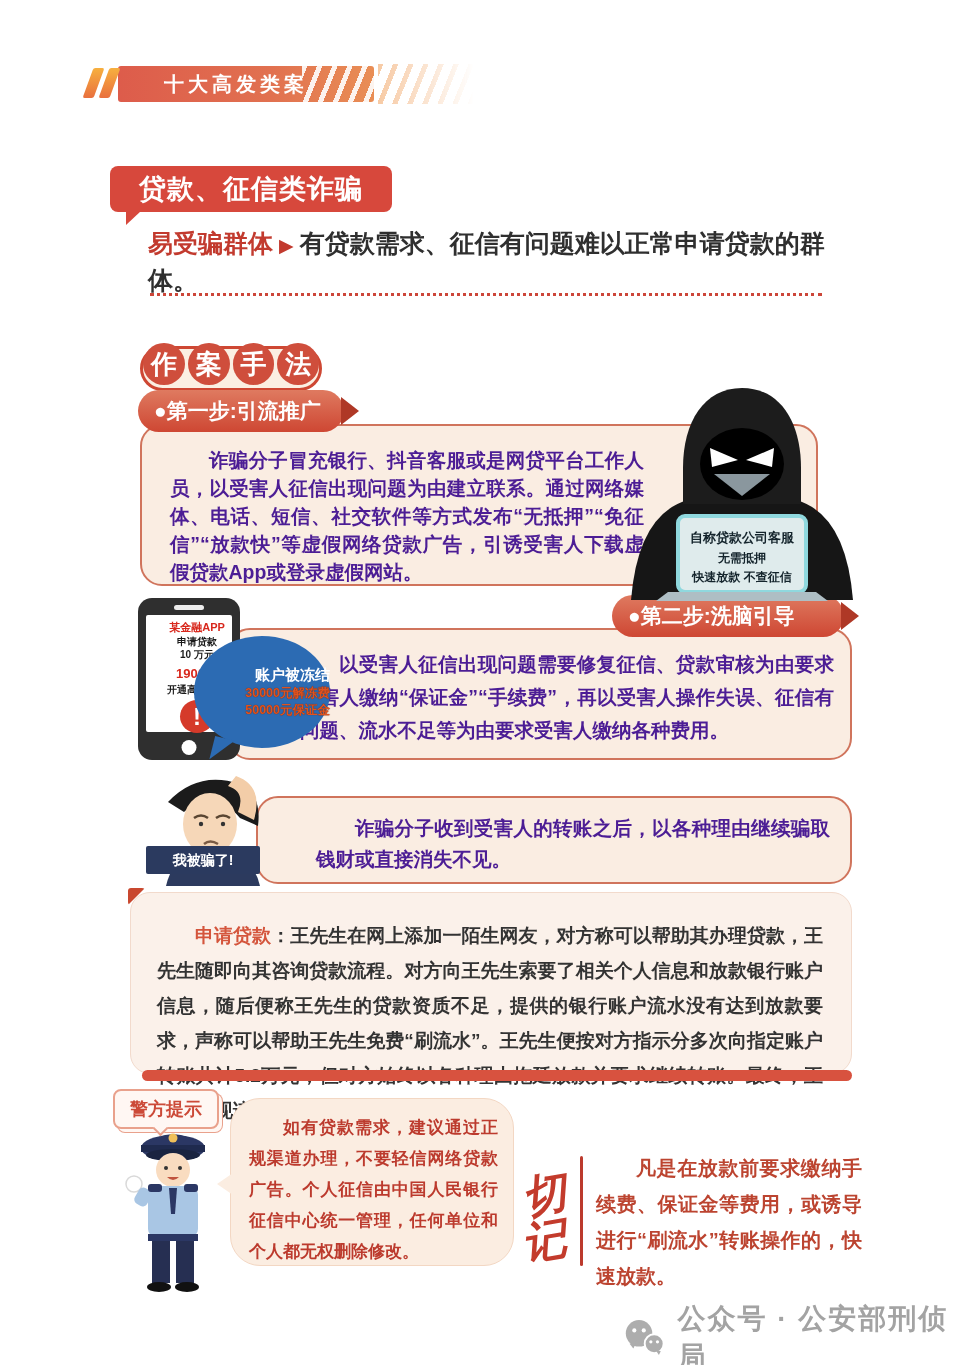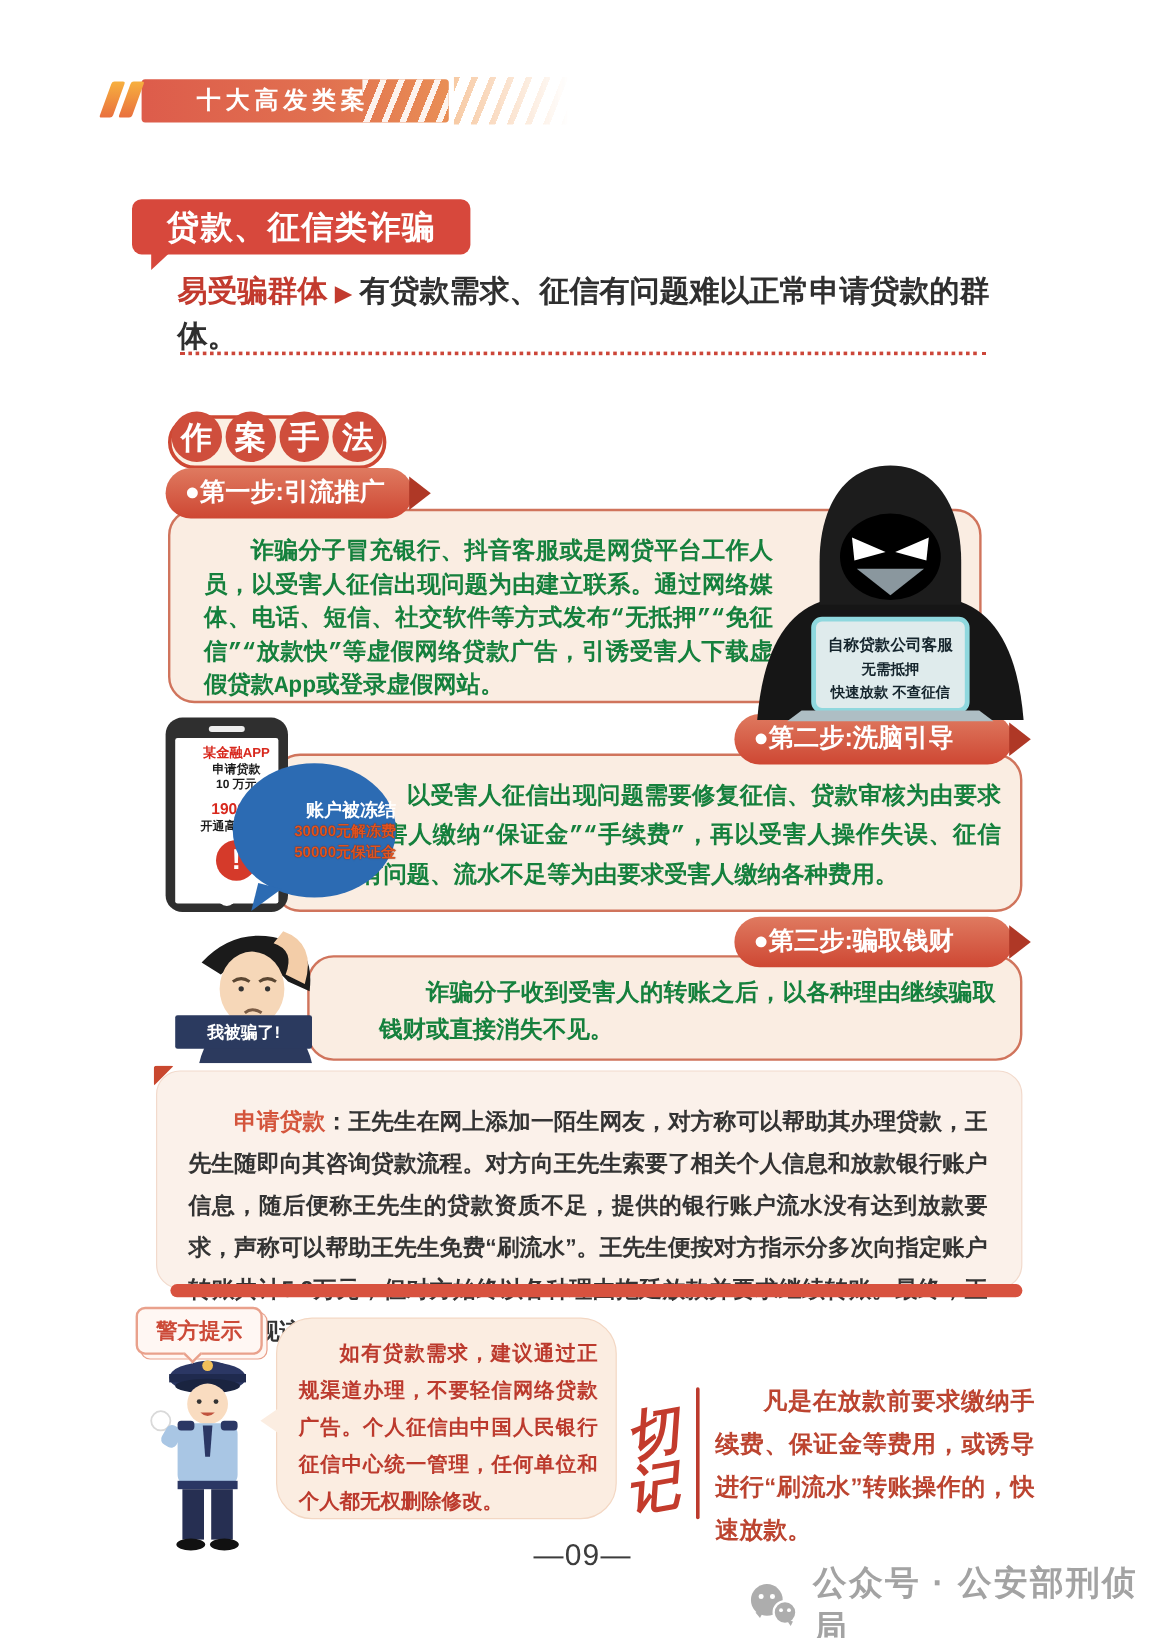--- a/index.html
+++ b/index.html
@@ -43,33 +43,33 @@
   .step-banner .tip { position:absolute; right:-15px; top:50%; transform:translateY(-50%); width:0; height:0;
     border-left:18px solid #AF3826; border-top:14px solid transparent; border-bottom:14px solid transparent; }
   .sb1 { left:138px; top:390px; width:206px; }
   .sb2 { left:612px; top:595px; width:232px; }
   .sb3 { left:612px; top:764px; width:232px; }
 
   .step-box { position:absolute; background:#FAEDE2; border:2.5px solid #D0745C; border-radius:22px; z-index:1; }
   .box1 { left:140px; top:424px; width:678px; height:162px; }
   .box2 { left:228px; top:628px; width:624px; height:132px; }
   .box3 { left:256px; top:796px; width:596px; height:88px; }
-  .step-box p { color:#15803d; font-weight:600; text-indent:2em; text-align:justify;font-family:Liberation Mono, monospace; }
+  .step-box p { color:#4c1d95; font-weight:600; text-indent:2em; text-align:justify; }
   .box1 p { padding:20px 172px 14px 28px; font-size:19.5px; line-height:28px; }
   .box2 p { padding:18px 16px 12px 70px; font-size:19.5px; line-height:33px; }
   .box3 p { padding:15px 20px 10px 58px; font-size:19.5px; line-height:31px; }
 
   
   .hacker { position:absolute; left:616px; top:382px; width:252px; height:220px; z-index:5; }
 
   
   .phone { position:absolute; left:138px; top:598px; width:102px; height:162px; background:#2F2F2F; border-radius:14px; z-index:6; }
   .phone .speaker { position:absolute; top:7px; left:50%; transform:translateX(-50%); width:30px; height:5px; background:#EDEDED; border-radius:3px; }
   .phone .home { position:absolute; bottom:5px; left:50%; transform:translateX(-50%); width:15px; height:15px; background:#fff; border-radius:50%; }
-  .phone .screen { position:absolute; left:8px; top:17px; width:86px; height:138px; background:#fff; border-radius:2px;
+  .phone .screen { position:absolute; left:8px; top:17px; width:86px; height:117px; background:#fff; border-radius:2px;
     display:flex; flex-direction:column; align-items:center;padding-left:16px; }
   .scr-app { color:#D8281D; font-size:11px; font-weight:800; margin-top:5px; }
   .scr-l1,.scr-l2,.scr-l3 { color:#1A1A1A; font-size:10px; font-weight:700; line-height:13px; }
   .scr-price { color:#D8281D; font-size:13px; font-weight:800; margin-top:4px; }
   .scr-excl { width:34px; height:34px; background:#D53A2A; border-radius:50%; margin-top:4px;
     color:#fff; font-size:24px; font-weight:800; text-align:center; line-height:33px; }
   .freeze-bubble { position:absolute; left:194px; top:636px; width:136px; height:112px; background:#2C6BB3;
     border-radius:50%; z-index:7; display:flex; flex-direction:column; align-items:flex-end; justify-content:center; }
   .freeze-bubble .bt { color:#fff; font-size:15px; font-weight:800; }
   .freeze-bubble .bl { color:#E0531F; font-size:12.5px; font-weight:800; line-height:17px; text-shadow:0 0 1px #5A1E0C; }
@@ -190,24 +190,20 @@
   </div>
   <div class="freeze-bubble">
     <div class="bt">账户被冻结</div>
     <div class="bl">30000元解冻费</div>
     <div class="bl">50000元保证金</div>
   </div>
   <div class="freeze-tail"></div>
 
   <div class="step-box box3">
     <p>诈骗分子收到受害人的转账之后，以各种理由继续骗取钱财或直接消失不见。</p>
-  </div>
-  <div class="step-banner sb3">
-    <span>●第三步:骗取钱财</span>
-    <span class="tip"></span>
   </div>
   <svg class="sadman" viewBox="0 0 132 118">
     <path d="M28,34 Q58,2 100,16 Q122,26 118,58 L100,50 Q72,18 44,44 Z" fill="#1B1B1B"></path>
     <path d="M96,8 Q124,18 114,52 L98,44 Q106,24 88,18 Z" fill="#F3CDA8"></path>
     <ellipse cx="70" cy="56" rx="27" ry="31" fill="#F6D7B8"></ellipse>
     <path d="M54,50 Q61,45 68,50" stroke="#5A4632" stroke-width="2.5" fill="none"></path>
     <path d="M76,50 Q83,45 90,50" stroke="#5A4632" stroke-width="2.5" fill="none"></path>
     <circle cx="61" cy="56" r="2.2" fill="#333"></circle>
     <circle cx="83" cy="56" r="2.2" fill="#333"></circle>
     <path d="M64,76 Q70,71 78,76" stroke="#7A5B44" stroke-width="2.5" fill="none"></path>
@@ -252,21 +248,20 @@
     <p>如有贷款需求，建议通过正规渠道办理，不要轻信网络贷款广告。个人征信由中国人民银行征信中心统一管理，任何单位和个人都无权删除修改。</p>
   </div>
 
   <div class="remember-chars">
     <span>切</span>
     <span>记</span>
   </div>
   <div class="remember-divider"></div>
   <div class="remember-text">凡是在放款前要求缴纳手续费、保证金等费用，或诱导进行“刷流水”转账操作的，快速放款。</div>
 
-  <div class="page-num">—09—</div>
   <div class="footer-brand">
     <svg width="48" height="42" viewBox="0 0 48 42">
       <circle cx="18" cy="16" r="14" fill="#ADADAD"></circle>
       <polygon points="8,27 16,24 12,32" fill="#ADADAD"></polygon>
       <circle cx="13" cy="13" r="2.2" fill="#fff"></circle>
       <circle cx="23" cy="13" r="2.2" fill="#fff"></circle>
       <circle cx="34" cy="27" r="10" fill="#ADADAD" stroke="#fff" stroke-width="2"></circle>
       <polygon points="41,35 35,33 39,39" fill="#ADADAD"></polygon>
       <circle cx="30.5" cy="25" r="1.7" fill="#fff"></circle>
       <circle cx="37.5" cy="25" r="1.7" fill="#fff"></circle>

